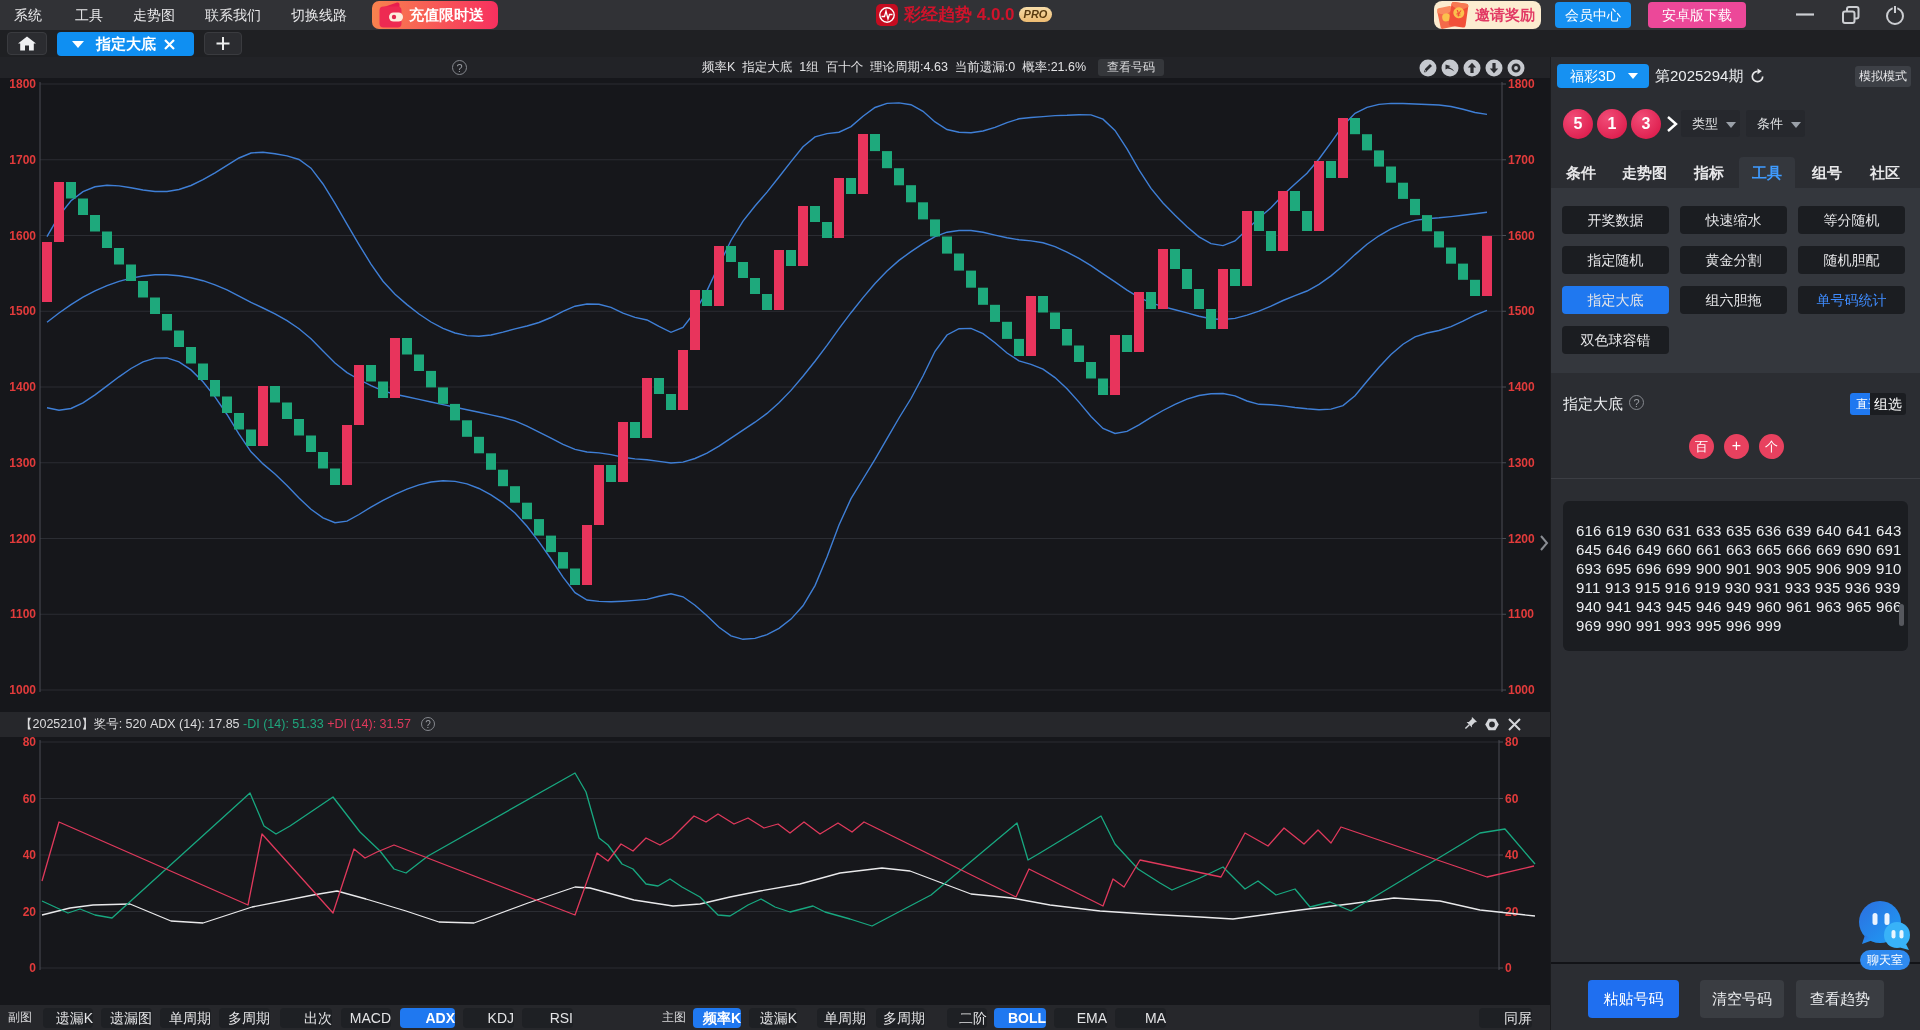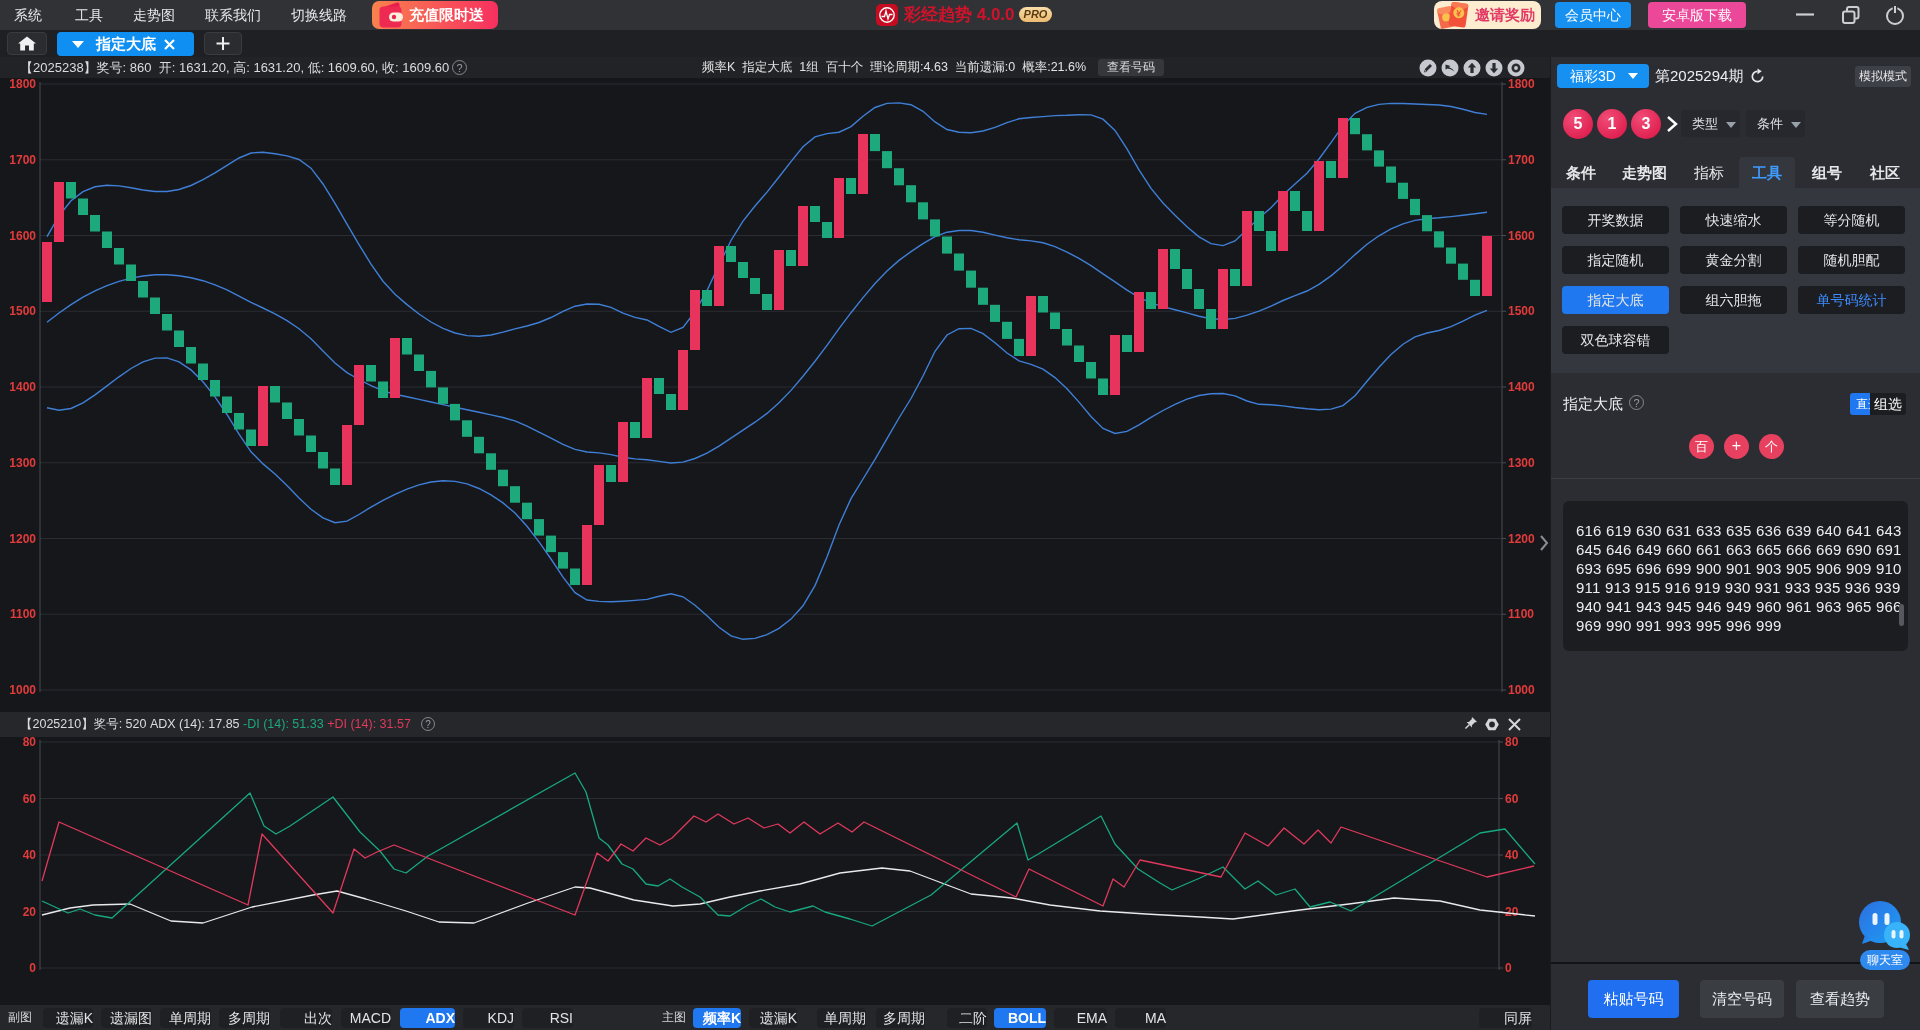--- a/index.html
+++ b/index.html
@@ -89,21 +89,20 @@
   </div>
   <div style="position:absolute;left:204px;top:2px;width:38px;height:23px;border-radius:4px;background:#2b2c30;border:1px solid #3a3b3f;">
     <svg width="36" height="21" viewBox="0 0 36 21">
         <path d="M18 4 V17 M11.5 10.5 H24.5" stroke="#eceded" stroke-width="2"></path>
       </svg>
   </div>
 </div>
 
 <div id="chartcol">
   <div id="chead">
-    <span style="position:absolute;left:20px;">【2025238】奖号: 860&nbsp;&nbsp;开: 1631.20, 高: 1631.20, 低: 1609.60, 收: 1609.60</span>
     <span style="position:absolute;left:452px;top:3px;width:15px;height:15px;border:1px solid #85888e;border-radius:50%;color:#9a9da3;font-size:11px;text-align:center;line-height:15px;">?</span>
     <span style="position:absolute;left:702px;color:#e2e2e4;font-size:12.5px;">频率K&nbsp;&nbsp;指定大底&nbsp;&nbsp;1组&nbsp;&nbsp;百十个&nbsp;&nbsp;理论周期:4.63&nbsp;&nbsp;当前遗漏:0&nbsp;&nbsp;概率:21.6%</span>
     <span style="position:absolute;left:1098px;top:2px;width:66px;height:17px;background:#35373b;border-radius:3px;text-align:center;line-height:17px;font-size:12px;">查看号码</span>
     <svg style="position:absolute;left:1419px;top:2px;" width="110" height="18" viewBox="0 0 110 18">
       <g>
         <circle cx="9" cy="9" r="8.5" fill="#c6c9cf"></circle>
         <path d="M4.8 13.2 L6.2 9.8 L11 5 L13 7 L8.2 11.8 Z M5.5 13.5 L8 12.8 L6.2 11 Z" fill="#2b2c30"></path>
         <circle cx="31" cy="9" r="8.5" fill="#c6c9cf"></circle>
         <path d="M26.5 10.5 L26.5 5.5 L31.5 7 L29.8 8 Q34 9.5 35.5 12.5 Q31.5 9.8 28.6 9.6 Z" fill="#2b2c30"></path>
         <circle cx="53" cy="9" r="8.5" fill="#c6c9cf"></circle>
@@ -361,21 +360,21 @@
   <div class="redball" style="left:80px;top:52px;">3</div>
   <svg style="position:absolute;left:114px;top:58px;" width="14" height="18" viewBox="0 0 14 18">
       <path d="M3 2 L11 9 L3 16" fill="none" stroke="#fff" stroke-width="2.4"></path>
     </svg>
   <div class="dd" style="left:130px;top:53px;width:59px;"><span style="margin-left:11px;">类型</span><span class="arr"></span></div>
   <div class="dd" style="left:195px;top:53px;width:59px;"><span style="margin-left:11px;">条件</span><span class="arr"></span></div>
 
   <div style="position:absolute;left:0;top:100px;width:370px;height:31px;">
     <span style="position:absolute;left:15px;color:#e8e8ea;font-size:15px;font-weight:bold;line-height:31px;">条件</span>
     <span style="position:absolute;left:71px;color:#e8e8ea;font-size:15px;font-weight:bold;line-height:31px;">走势图</span>
-    <span style="position:absolute;left:143px;color:#e8e8ea;font-size:15px;font-weight:normal;line-height:31px;">指标</span>
+    <span style="position:absolute;left:143px;color:#e8e8ea;font-size:15px;font-weight:bold;line-height:31px;">指标</span>
     <span style="position:absolute;left:188px;top:0;width:56px;background:#34373d;border-radius:4px 4px 0 0;color:#3f9bff;font-size:15px;font-weight:bold;line-height:31px;text-align:center;">工具</span>
     <span style="position:absolute;left:261px;color:#e8e8ea;font-size:15px;font-weight:bold;line-height:31px;">组号</span>
     <span style="position:absolute;left:319px;color:#e8e8ea;font-size:15px;font-weight:bold;line-height:31px;">社区</span>
   </div>
 
   <div style="position:absolute;left:0;top:131px;width:370px;height:185px;background:#34373d;">
     <div class="sbtn" style="left:11px;top:18px;">开奖数据</div>
     <div class="sbtn" style="left:129px;top:18px;">快速缩水</div>
     <div class="sbtn" style="left:247px;top:18px;">等分随机</div>
     <div class="sbtn" style="left:11px;top:58px;">指定随机</div>

